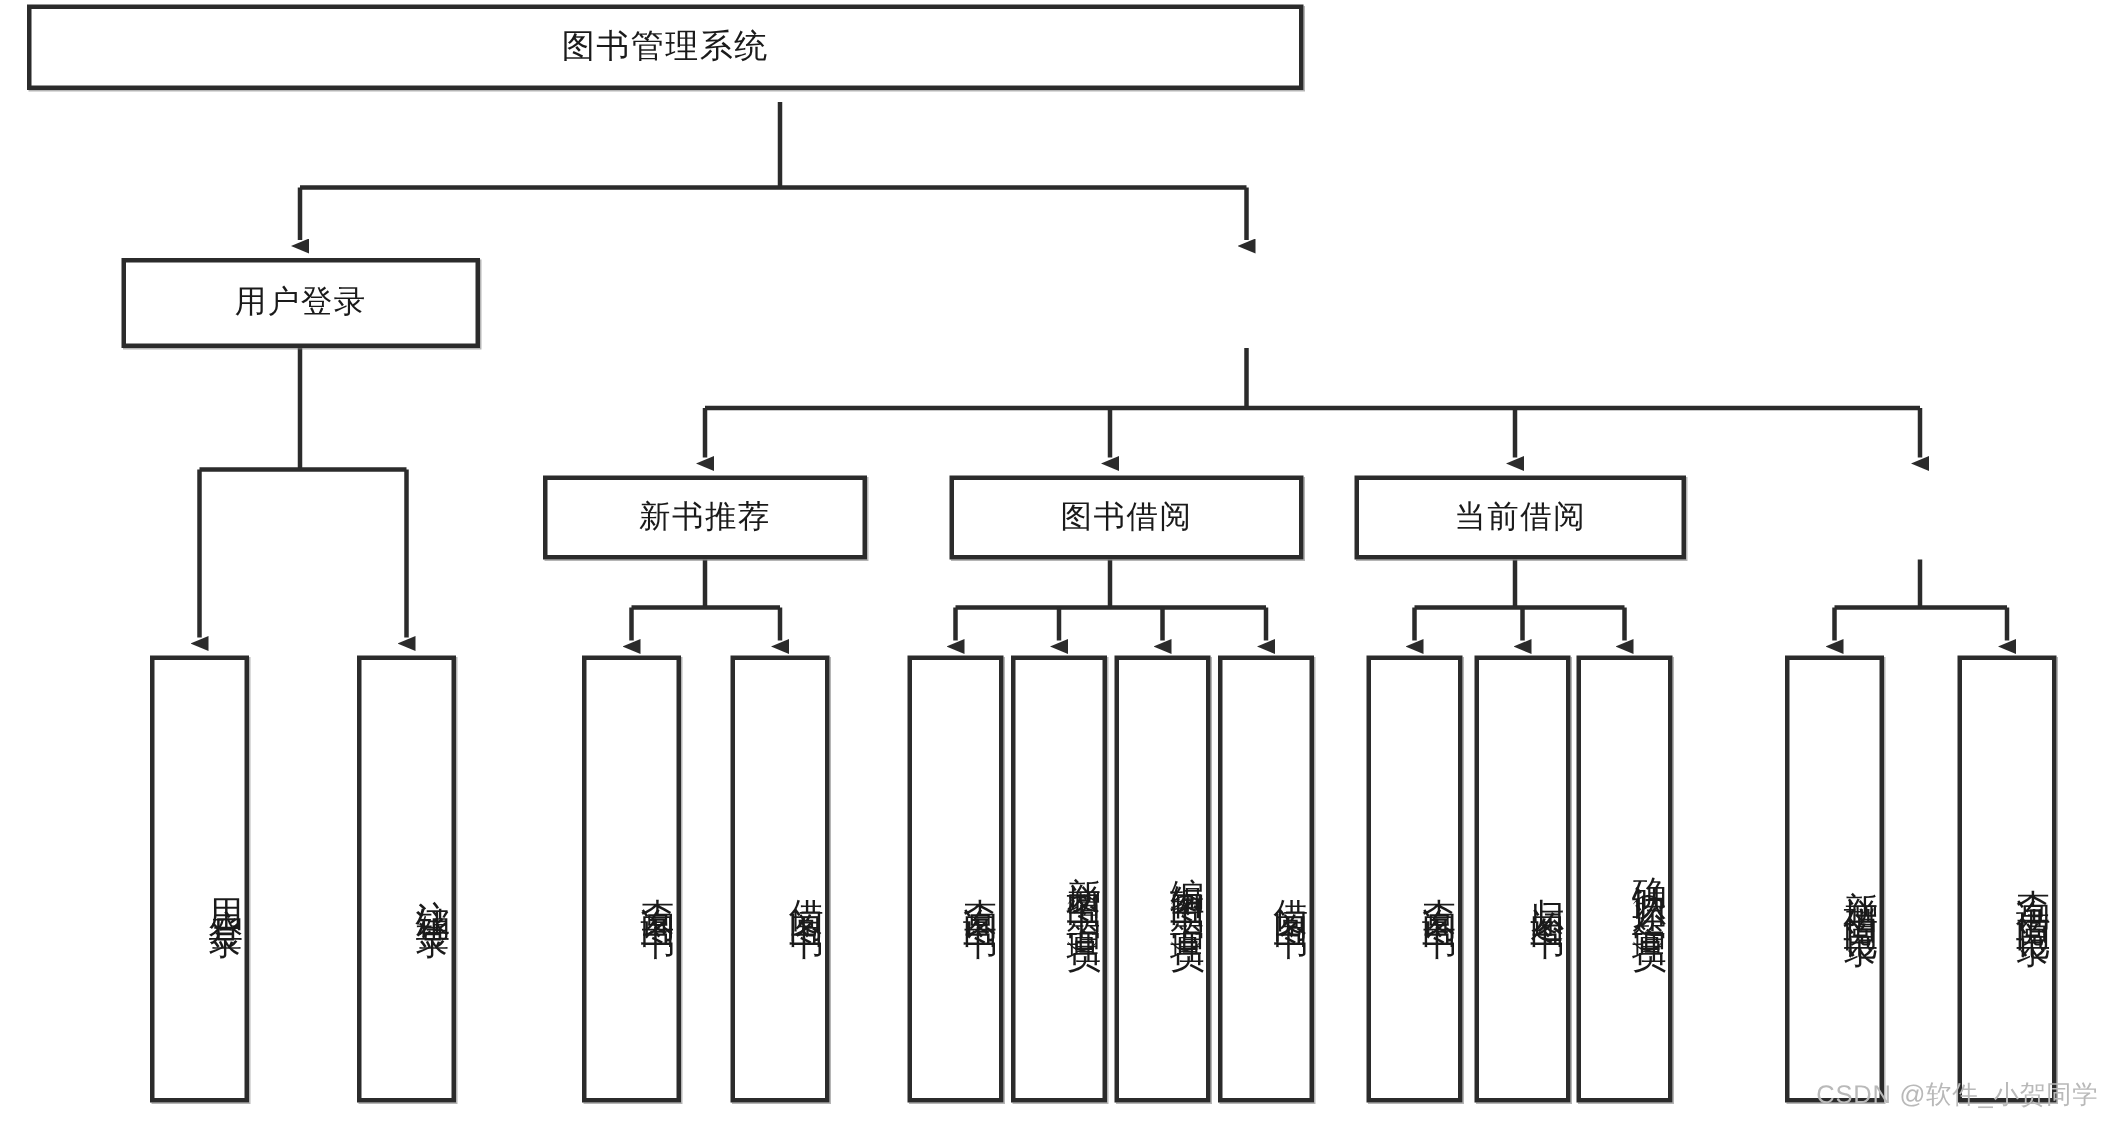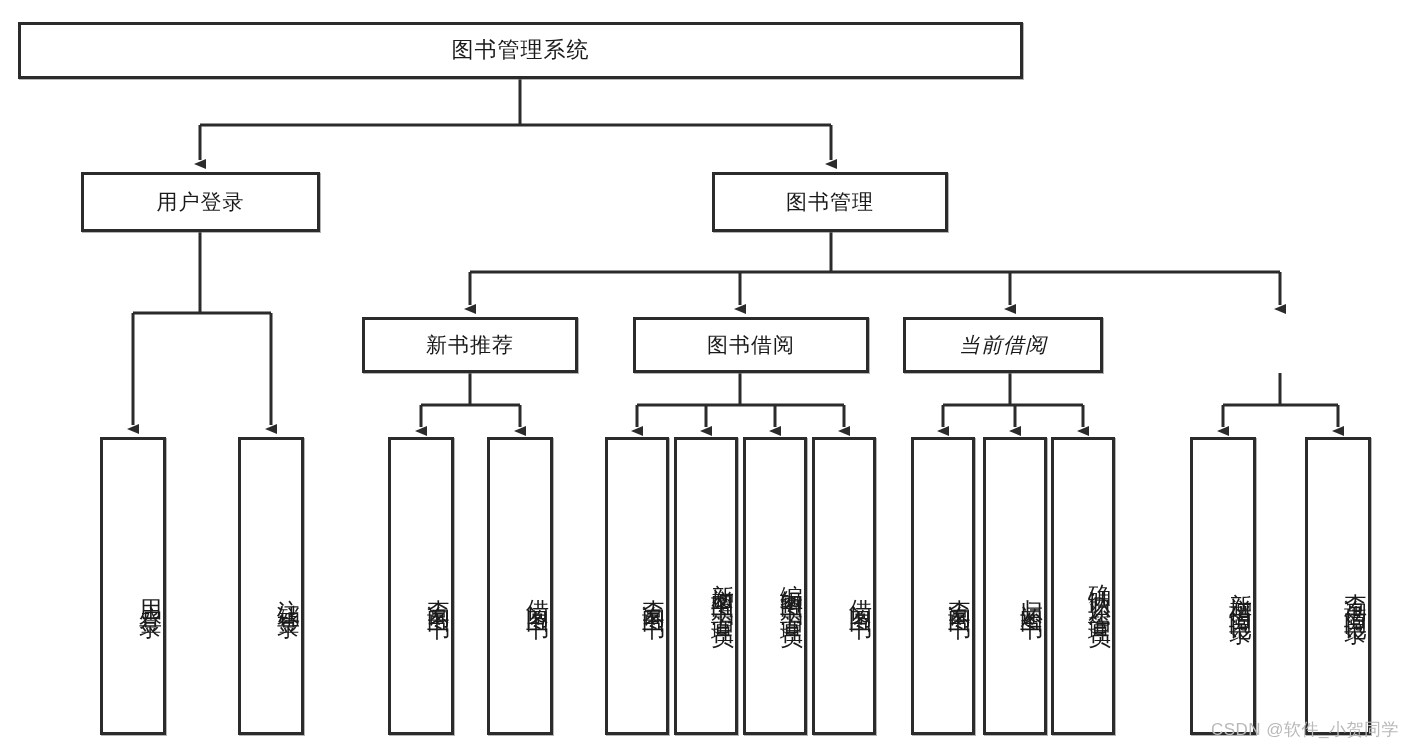--- a/index.html
+++ b/index.html
@@ -108,38 +108,35 @@
       <path d="M1015,405 L1015,427" marker-end="url(#arrow)"></path>
       <path d="M1083,405 L1083,427" marker-end="url(#arrow)"></path>
 
       <path d="M1280,373 L1280,405"></path>
       <path d="M1223,405 L1338,405"></path>
       <path d="M1223,405 L1223,427" marker-end="url(#arrow)"></path>
       <path d="M1338,405 L1338,427" marker-end="url(#arrow)"></path>
     </g>
   </svg>
 
-  <div class="node h root" style="left:18px; top:22px; width:1005px; height:57px;">
+  <div class="node h root" style="left:18px; top:3px; width:851px; height:57px;">
     <span>图书管理系统</span>
   </div>
 
   <div class="node h" style="left:81px; top:172px; width:239px; height:60px;">
     <span>用户登录</span>
-  </div>
-  <div class="node h" style="left:712px; top:172px; width:236px; height:60px;">
-    <span>图书管理</span>
   </div>
 
   <div class="node h" style="left:362px; top:317px; width:216px; height:56px;">
     <span>新书推荐</span>
   </div>
   <div class="node h" style="left:633px; top:317px; width:236px; height:56px;">
     <span>图书借阅</span>
   </div>
-  <div class="node h" style="left:903px; top:317px; width:200px; height:56px;font-style:italic;">
+  <div class="node h" style="left:903px; top:317px; width:221px; height:56px;">
     <span>当前借阅</span>
   </div>
 
   <div class="node v" style="left:100px; top:437px; width:66px; height:298px;">
     <span>用户登录</span>
   </div>
   <div class="node v" style="left:238px; top:437px; width:66px; height:298px;">
     <span>注销登录</span>
   </div>
 

